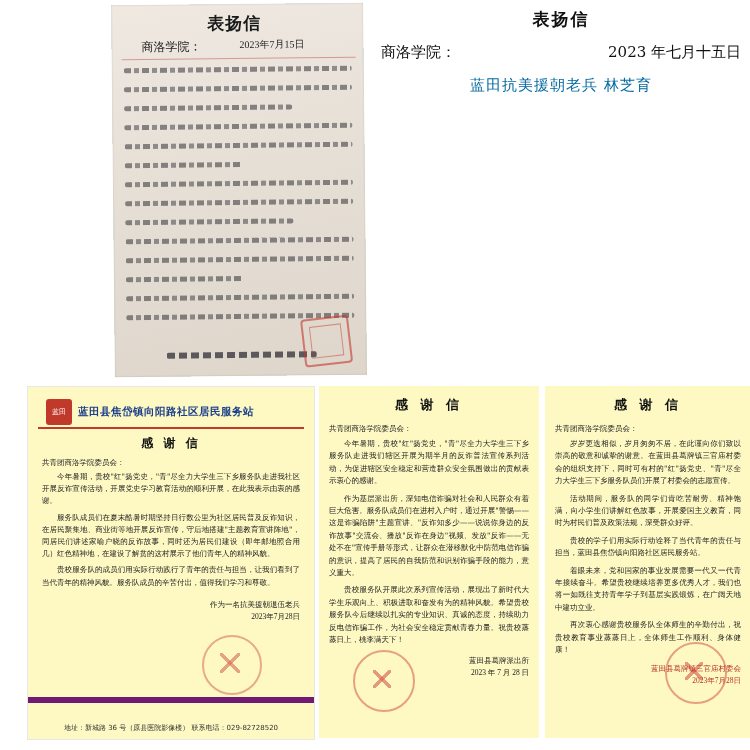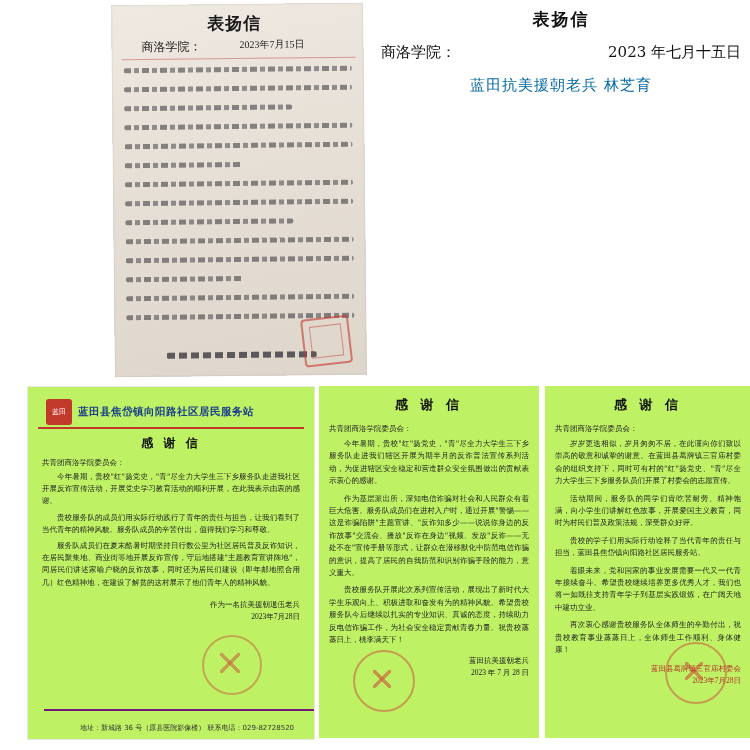--- a/index.html
+++ b/index.html
@@ -101,21 +101,21 @@
   }
   .typed-sign{
     margin-top:14px;text-align:center;font-size:15px;color:#0369a1;
     font-family:"DejaVu Serif", serif;letter-spacing:1px;
   }
 
   
   .bottom{position:absolute;left:0;top:386px;width:750px;height:364px;}
 
   .doc{
-    position:absolute;top:0;background:#bef264;
+    position:absolute;top:0;background:#fef9c3;
     border:1px solid #e7e7e7;
     overflow:hidden;
   }
   .doc1{left:18px;width:286px;height:352px;}
   .doc2{left:310px;width:220px;height:352px;border:none;}
   .doc3{left:536px;width:206px;height:352px;border:none;}
 
   .d1-header{
     display:flex;align-items:center;gap:6px;
     padding:6px 8px 2px 8px;
@@ -152,22 +152,22 @@
     border:2px solid rgba(200,60,50,.55);border-radius:50%;
     opacity:.75;
   }
   .d1-stamp:after{
     content:"";position:absolute;left:16px;top:16px;width:20px;height:20px;
     background:
       linear-gradient(45deg,transparent 44%,rgba(200,60,50,.6) 44%,rgba(200,60,50,.6) 56%,transparent 56%),
       linear-gradient(-45deg,transparent 44%,rgba(200,60,50,.6) 44%,rgba(200,60,50,.6) 56%,transparent 56%);
   }
   .d1-footer{
-    position:absolute;left:16px;bottom:6px;width:100%;
-    border-top:2px solid #701a75;padding-top:12px;
+    position:absolute;left:0;bottom:6px;width:100%;
+    border-top:6px solid #701a75;padding-top:20px;
     text-align:center;font-size:7px;color:#333;
     font-family:"DejaVu Sans", sans-serif;
   }
 
   .d-title{
     text-align:center;font-size:13px;font-weight:bold;color:#111;
     letter-spacing:4px;margin:10px 0 10px 0;
     font-family:"DejaVu Serif", serif;
   }
   .d-to{font-size:7.5px;color:#222;margin:0 10px 4px 10px;}
@@ -269,38 +269,38 @@
   <div class="bottom">
 
     <div class="doc doc1">
       <div class="d1-header">
         <div class="d1-logo">蓝田</div>
         <div class="d1-org">蓝田县焦岱镇向阳路社区居民服务站</div>
       </div>
       <div class="d1-title">感 谢 信</div>
       <div class="d1-to">共青团商洛学院委员会：</div>
       <div class="d1-p">今年暑期，贵校"红"扬党史，"青"尽全力大学生三下乡服务队走进我社区开展反诈宣传活动，开展党史学习教育活动的顺利开展，在此我表示由衷的感谢。</div>
+      <div class="d1-p">服务队成员们在夏末酷暑时期坚持日行数公里为社区居民普及反诈知识，在居民聚集地、商业街等地开展反诈宣传，守后地搭建"主题教育宣讲阵地"，同居民们讲述家喻户晓的反诈故事，同时还为居民们建设（即年邮地照合用几）红色精神地，在建设了解贫的这村展示了他们青年人的精神风貌。</div>
       <div class="d1-p">贵校服务队的成员们用实际行动践行了青年的责任与担当，让我们看到了当代青年的精神风貌。服务队成员的辛苦付出，值得我们学习和尊敬。</div>
-      <div class="d1-p">服务队成员们在夏末酷暑时期坚持日行数公里为社区居民普及反诈知识，在居民聚集地、商业街等地开展反诈宣传，守后地搭建"主题教育宣讲阵地"，同居民们讲述家喻户晓的反诈故事，同时还为居民们建设（即年邮地照合用几）红色精神地，在建设了解贫的这村展示了他们青年人的精神风貌。</div>
       <div class="d1-sign">
         <div>作为一名抗美援朝退伍老兵</div>
         <div>2023年7月28日</div>
       </div>
       <div class="d1-stamp"></div>
       <div class="d1-footer">地址：新城路 36 号（原县医院影像楼）         联系电话：029-82728520</div>
     </div>
 
     <div class="doc doc2">
       <div class="d-title">感 谢 信</div>
       <div class="d-to">共青团商洛学院委员会：</div>
       <div class="d-p">今年暑期，贵校"红"扬党史，"青"尽全力大学生三下乡服务队走进我们辖区开展为期半月的反诈普法宣传系列活动，为促进辖区安全稳定和营造群众安全氛围做出的贡献表示衷心的感谢。</div>
       <div class="d-p">作为基层派出所，深知电信诈骗对社会和人民群众有着巨大危害。服务队成员们在进村入户时，通过开展"警惕——这是诈骗陷阱"主题宣讲、"反诈知多少——说说你身边的反诈故事"交流会、播放"反诈在身边"视频、发放"反诈——无处不在"宣传手册等形式，让群众在潜移默化中防范电信诈骗的意识，提高了居民的自我防范和识别诈骗手段的能力，意义重大。</div>
       <div class="d-p">贵校服务队开展此次系列宣传活动，展现出了新时代大学生乐观向上、积极进取和奋发有为的精神风貌。希望贵校服务队今后继续以扎实的专业知识、真诚的态度，持续助力反电信诈骗工作，为社会安全稳定贡献青春力量。祝贵校蒸蒸日上，桃李满天下！</div>
       <div class="d-sign">
-        <div>蓝田抗美援朝老兵</div>
+        <div>蓝田县葛牌派出所</div>
         <div>2023 年 7 月 28 日</div>
       </div>
       <div class="round-stamp s2"></div>
     </div>
 
     <div class="doc doc3">
       <div class="d-title">感 谢 信</div>
       <div class="d-to">共青团商洛学院委员会：</div>
       <div class="d-p">岁岁更迭相似，岁月匆匆不居，在此谨向你们致以崇高的敬意和诚挚的谢意。在蓝田县葛牌镇三官庙村委会的组织支持下，同时可有村的"红"扬党史、"青"尽全力大学生三下乡服务队员们开展了村委会的志愿宣传。</div>
       <div class="d-p">活动期间，服务队的同学们肯吃苦耐劳、精神饱满，向小学生们讲解红色故事，开展爱国主义教育，同时为村民们普及政策法规，深受群众好评。</div>

